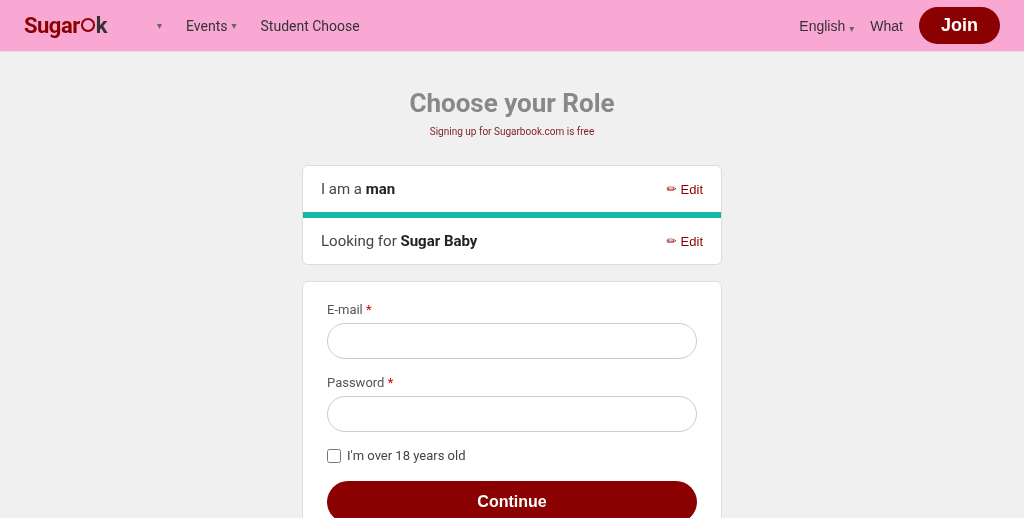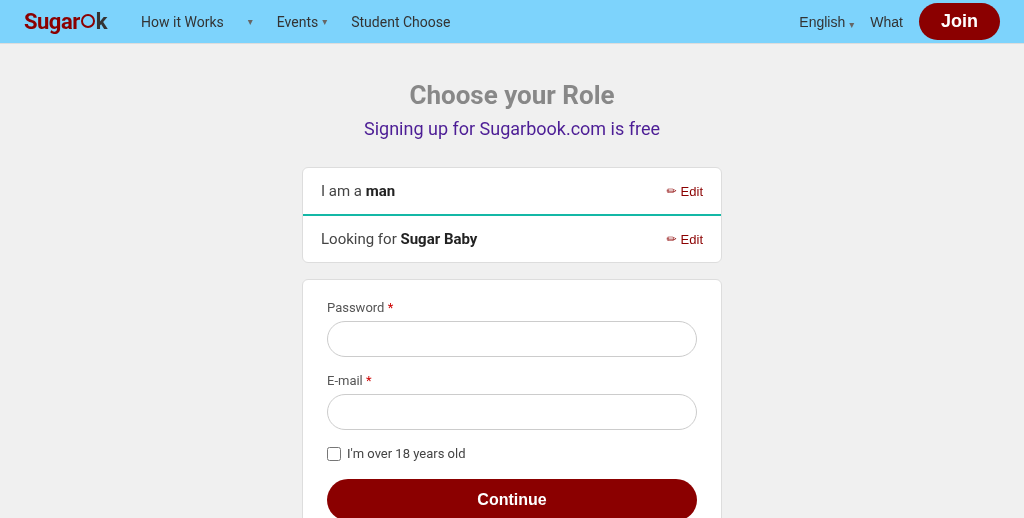--- a/index.html
+++ b/index.html
@@ -5,27 +5,27 @@
     * { box-sizing: border-box; margin: 0; padding: 0; }
     body {
       font-family: -apple-system, BlinkMacSystemFont, 'Segoe UI', Roboto, sans-serif;
       background: #f0f0f0;
       min-height: 518px;
       color: #333;
     }
 
     
     .navbar {
-      background: #7dd3fc;
+      background: #f9a8d4;
       border-bottom: 1px solid #ddd;
       display: flex;
       align-items: center;
       padding: 0 24px;
-      height: 44px;
-      gap: 8px;
+      height: 52px;
+      gap: 24px;
     }
     .logo {
       font-size: 22px;
       font-weight: bold;
       color: #8b0000;
       margin-right: 16px;
       letter-spacing: -0.5px;
       display: flex;
       align-items: center;
     }
@@ -107,41 +107,41 @@
       align-items: center;
       padding: 36px 20px 20px;
     }
     .page-title {
       font-size: 26px;
       color: #888;
       font-weight: 700;
       margin-bottom: 8px;
     }
     .page-subtitle {
-      font-size: 18px;
-      color: #4c1d95;
+      font-size: 10px;
+      color: #7f1d1d;
       margin-bottom: 28px;
     }
 
     
     .role-card {
       background: #fff;
       border: 1px solid #ddd;
       border-radius: 6px;
       width: 100%;
       max-width: 420px;
       overflow: hidden;
       margin-bottom: 16px;
     }
     .role-row {
       display: flex;
       align-items: center;
       justify-content: space-between;
       padding: 14px 18px;
-      border-bottom: 2px solid #14b8a6;
+      border-bottom: 6px solid #14b8a6;
       font-size: 15px;
       color: #444;
     }
     .role-row:last-child { border-bottom: none; }
     .role-text strong {
       font-weight: 700;
       color: #222;
     }
     .edit-btn {
       display: flex;
@@ -213,23 +213,20 @@
     }
   </style>
 </head>
 <body>
 
 <nav class="navbar">
   <div class="logo">
     Sugar<span class="logo-o"></span><span class="logo-book">k</span>
   </div>
   <div class="nav-links">
-    <a class="nav-link">
-      <span>How it Works</span>
-    </a>
     <a class="nav-link">
       <span class="chevron">▾</span>
     </a>
     <a class="nav-link">
       <span>Events</span>
       <span class="chevron">▾</span>
     </a>
     <a class="nav-link">
       <span>Student Choose</span>
     </a>
@@ -265,32 +262,32 @@
       <button class="edit-btn">
         <span class="edit-icon">✏</span>
         <span>Edit</span>
       </button>
     </div>
   </div>
 
   <div class="form-card">
     <div class="form-group">
       <label class="form-label">
+        <span>E-mail</span>
+        <span class="required-star"> *</span>
+      </label>
+      <input class="form-input" type="email" style="">
+    </div>
+    <div class="form-group">
+      <label class="form-label">
         <span>Password</span>
         <span class="required-star"> *</span>
       </label>
       <input class="form-input" type="password" style="">
     </div>
-    <div class="form-group">
-      <label class="form-label">
-        <span>E-mail</span>
-        <span class="required-star"> *</span>
-      </label>
-      <input class="form-input" type="email" style="">
-    </div>
     <div class="checkbox-row">
       <input type="checkbox" id="age-check" style="">
       <label for="age-check">I'm over 18 years old</label>
     </div>
     <button class="continue-btn">Continue</button>
     
   </div>
 </main>
 
 </body></html>

